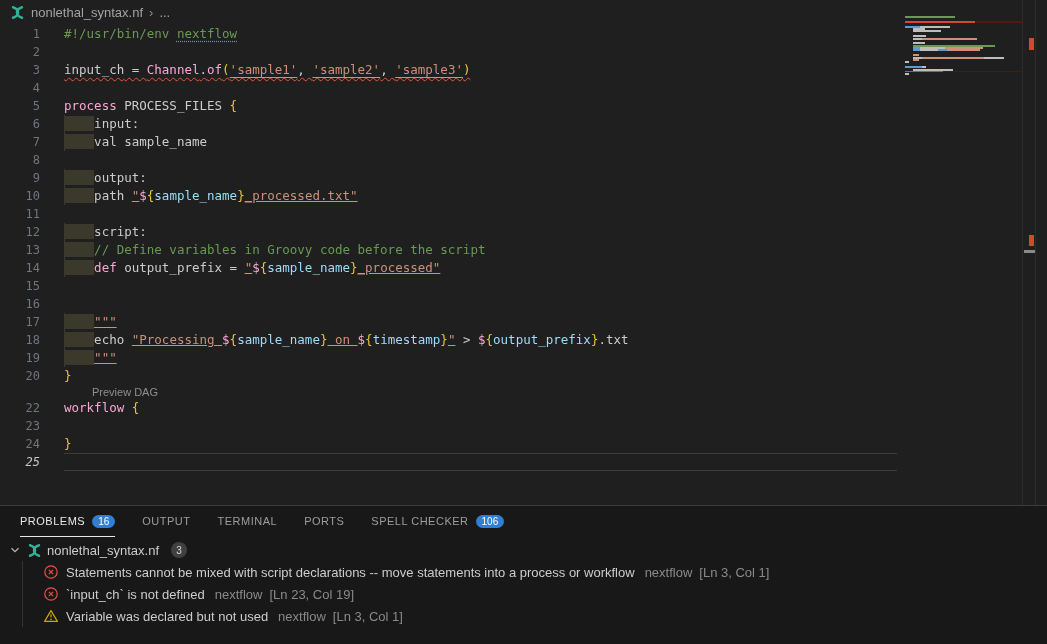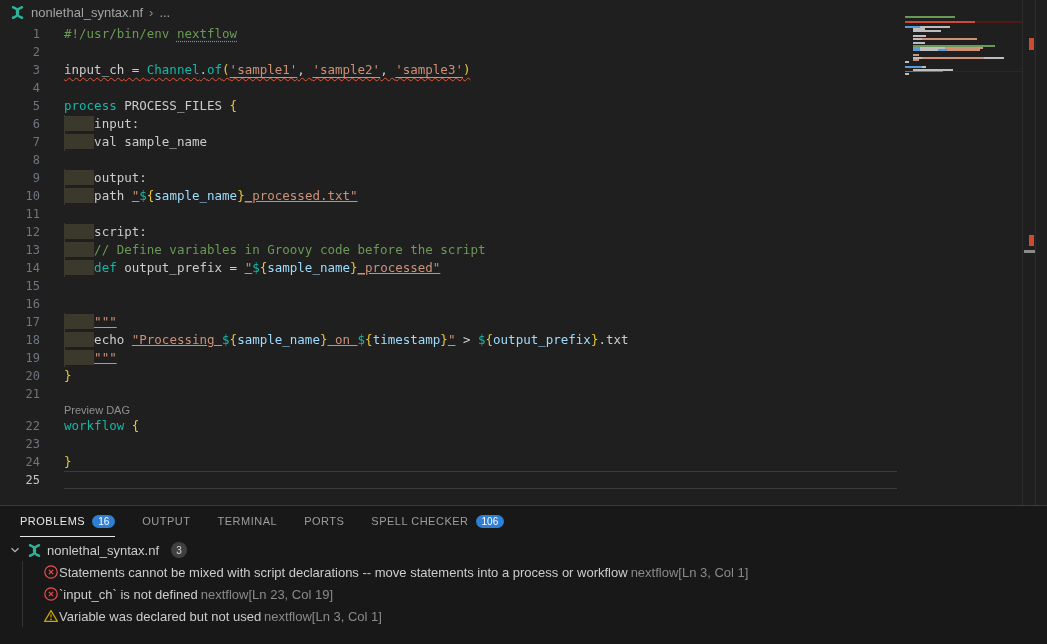--- a/index.html
+++ b/index.html
@@ -16,37 +16,37 @@
     padding-left:10px; font-size:13px; color:#a3a3a3;
   }
   #breadcrumb .sep { color:#8a8a8a; font-size:13px; }
 
   
   #editor {
     position:absolute; top:25px; left:0; width:1022px; height:480px;
     font-family:"DejaVu Sans Mono", monospace; font-size:12.5px;
   }
   .row { display:flex; height:18px; line-height:18px; }
-  .row.lens { height:14px; line-height:14px; }
+  .row.lens { height:14px; line-height:14px;gap:28px; }
   .num {
     flex:none; width:40px; text-align:right; color:#6e7681;
     font-size:12px; user-select:none;
   }
   .content { margin-left:24px; white-space:pre; height:100%; }
   .content.gd { box-shadow: inset 1px 0 0 #3a3a3a; }
   .ind { background:#3a392b; }
-  .row.cur .num { color:#c6c6c6; }
+  .row.cur .num { color:#c6c6c6;font-style:italic; }
   .row.cur .content {
     width:833px; border-top:1px solid #3c3c3c; border-bottom:1px solid #3c3c3c;
   }
   .lens .content {
     font-family:"Liberation Sans", sans-serif; font-size:11px; color:#8f8f8f;
   }
   .tk-p { color:#cccccc;margin-top:20px; }
-  .tk-k { color:#14b8a6; }
+  .tk-k { color:#f9a8d4; }
   .tk-v { color:#9cdcfe; }
   .tk-s { color:#ce9178;text-decoration:underline; }
   .tk-c { color:#6a9955; }
   .tk-g { color:#ebc73a; }
   .tk-m { color:#c586c0; }
   .sq {
     text-decoration:underline; text-decoration-style:wavy;
     text-decoration-color:#e4563b; text-decoration-thickness:1px;
     text-underline-offset:3px;
   }
@@ -91,21 +91,21 @@
     height:22px; display:flex; align-items:center; gap:5px;
     padding-left:8px; font-size:13px; margin-top:2px;
   }
   .cnt {
     width:16px; height:16px; border-radius:50%; background:#404040;
     color:#d6d6d6; font-size:10px; display:flex; align-items:center;
     justify-content:center; margin-left:7px;
   }
   #problem-rows { margin-left:22px; border-left:1px solid #333333; }
   .prow {
-    height:22px; display:flex; align-items:center; 
+    height:22px; display:flex; align-items:center; gap:7px;
     padding-left:20px; font-size:13px; color:#cccccc;
   }
   .prow .src { color:#8a8a8a; margin-left:3px; }
   .prow .loc { color:#8a8a8a; }
   svg { display:block; }
 </style>
 </head>
 <body>
 
 <div id="breadcrumb">
@@ -192,24 +192,20 @@
       <span class="num">18</span>
       <span class="content gd"><span class="ind">    </span><span class="tk-p">echo </span><span class="tk-s">"Processing </span><span class="tk-k">$</span><span class="tk-g">{</span><span class="tk-v">sample_name</span><span class="tk-g">}</span><span class="tk-s"> on </span><span class="tk-k">$</span><span class="tk-g">{</span><span class="tk-v">timestamp</span><span class="tk-g">}</span><span class="tk-s">"</span><span class="tk-p"> &gt; </span><span class="tk-k">$</span><span class="tk-g">{</span><span class="tk-v">output_prefix</span><span class="tk-g">}</span><span class="tk-p">.txt</span></span>
     </div>
     <div class="row">
       <span class="num">19</span>
       <span class="content gd"><span class="ind">    </span><span class="tk-s">"""</span></span>
     </div>
     <div class="row">
       <span class="num">20</span>
       <span class="content"><span class="tk-g">}</span></span>
-    </div>
-    <div class="row">
-      <span class="num">21</span>
-      <span class="content"></span>
     </div>
     <div class="row lens">
       <span class="num"></span>
       <span class="content">Preview DAG</span>
     </div>
     <div class="row">
       <span class="num">22</span>
       <span class="content"><span class="tk-k">workflow </span><span class="tk-g">{</span></span>
     </div>
     <div class="row">

